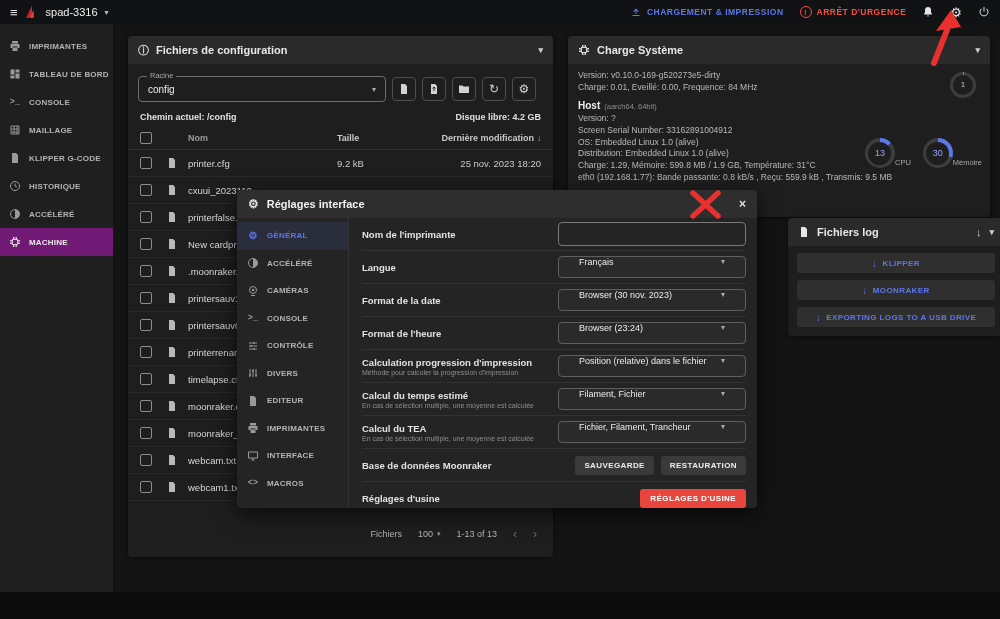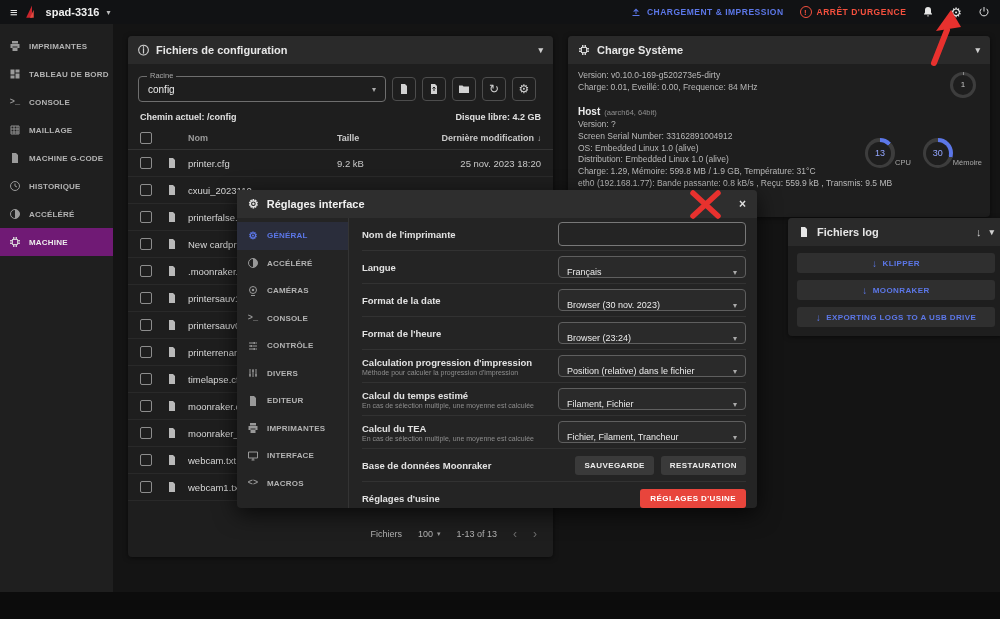--- a/index.html
+++ b/index.html
@@ -4,21 +4,21 @@
 <style>
   *{margin:0;padding:0;box-sizing:border-box}
   html,body{width:1000px;height:619px}
   body{position:relative;background:#141414;font-family:"Liberation Sans",sans-serif;color:#ddd;overflow:hidden}
   .icon-svg{width:12px;height:12px;display:block;flex:none}
   .glyph{display:inline-flex;align-items:center;justify-content:center;flex:none}
 
   
   .topbar{position:absolute;top:0;left:0;right:0;height:24px;background:#111214;display:flex;align-items:center;padding:0 10px;gap:7px;z-index:60}
   .tb-ham{font-size:13px;color:#e8e8e8}
-  .tb-title{font-size:11px;font-weight:bold;color:#f0f0f0}
+  .tb-title{font-size:11px;font-weight:normal;color:#f0f0f0}
   .tb-caret{font-size:8px;color:#bbb}
   .tb-right{margin-left:auto;display:flex;align-items:center;gap:16px}
   .tb-btn{display:flex;align-items:center;gap:5px;font-size:8.5px;font-weight:bold;letter-spacing:.5px;cursor:pointer}
   .tb-btn.blue{color:#5c77e8}
   .tb-btn.red{color:#f4503e}
   .alert-circle{width:12px;height:12px;border:1.3px solid currentColor;border-radius:50%;display:flex;align-items:center;justify-content:center;font-size:8px;font-weight:bold}
   .tb-ic{color:#e6e6e6;display:flex;align-items:center}
   .tb-ic.glyph{font-size:13px}
 
   
@@ -92,21 +92,21 @@
   .dlg-nav-item .icon-svg,.dlg-nav-item .glyph{color:#999;width:12px}
   .dlg-nav-item .glyph{font-size:10px}
   .dlg-nav-item .glyph.mono{font-family:"Liberation Mono",monospace;font-size:8.5px;font-weight:bold}
   .dlg-nav-item.active{color:#5c77e8;background:rgba(92,119,232,.12)}
   .dlg-nav-item.active .glyph{color:#5c77e8}
   .dlg-form{flex:1;padding:0 11px 0 13px;overflow:hidden}
   .frow{display:flex;align-items:center;height:33px;border-bottom:1px solid #323232}
   .flabel{flex:1;padding-right:10px;min-width:0}
   .flabel .t{font-size:9.5px;font-weight:bold;color:#e2e2e2}
   .flabel .h{font-size:7px;color:#8d8d8d;margin-top:1px}
-  .fselect{width:188px;height:22px;flex:none;border:1px solid #5f5f5f;background:#2a2a2a;border-radius:4px;display:flex;align-items:flex-end;padding:0 8px;font-size:9px;color:#ececec;cursor:pointer}
+  .fselect{width:188px;height:22px;flex:none;border:1px solid #5f5f5f;background:#2a2a2a;border-radius:4px;display:flex;align-items:flex-start;padding:0 20px;font-size:9px;color:#ececec;cursor:pointer}
   .finput{width:188px;height:24px;flex:none;border:1px solid #787878;background:transparent;border-radius:4px;padding:0 8px;font-size:9px;color:#ececec;font-family:inherit}
   .btn-pair{display:flex;gap:7px}
   .sm-btn{background:#3a3a3a;border-radius:3px;padding:5px 9px;font-size:8px;font-weight:bold;color:#ededed;letter-spacing:.4px;cursor:pointer}
   .danger-btn{background:#e8453c;border-radius:3px;padding:5px 10px;font-size:8px;font-weight:bold;color:#fff;letter-spacing:.4px;cursor:pointer}
 
   
   .annot{position:absolute;inset:0;z-index:90;pointer-events:none}
 </style>
 </head>
 <body>
@@ -170,21 +170,21 @@
   <div class="side-item">
     <svg class="icon-svg" viewBox="0 0 24 24" fill="none" stroke="currentColor" stroke-width="1.8">
         <path d="M4 4h16v16H4zM4 10h16M4 16h16M10 4v16M16 4v16"></path>
       </svg>
     <span>MAILLAGE</span>
   </div>
   <div class="side-item">
     <svg class="icon-svg" viewBox="0 0 24 24" fill="currentColor">
         <path d="M6 2h8l4 4v16H6z"></path>
       </svg>
-    <span>MACHINE G-CODE</span>
+    <span>KLIPPER G-CODE</span>
   </div>
   <div class="side-item">
     <svg class="icon-svg" viewBox="0 0 24 24" fill="none" stroke="currentColor" stroke-width="2">
         <circle cx="12" cy="12" r="9"></circle>
         <path d="M12 7v5l4 2"></path>
       </svg>
     <span>HISTORIQUE</span>
   </div>
   <div class="side-item">
     <svg class="icon-svg" viewBox="0 0 24 24">
@@ -450,21 +450,21 @@
   </div>
   <div class="sys-body">
     <div class="sys-text">
       <div>Version: v0.10.0-169-g520273e5-dirty</div>
       <div>Charge: 0.01, Eveillé: 0.00, Frequence: 84 MHz</div>
     </div>
     <div class="gauge g26 gray mcu-gauge" style="--v: 1;">
         <span>1</span>
       </div>
 
-    <div class="sys-text" style="margin-top:11px">
+    <div class="sys-text" style="margin-top:5px">
       <div><span class="sys-name">Host</span><span class="sys-chip">(aarch64, 64bit)</span></div>
       <div>Version: ?</div>
       <div>Screen Serial Number: 33162891004912</div>
       <div>OS: Embedded Linux 1.0 (alive)</div>
       <div>Distribution: Embedded Linux 1.0 (alive)</div>
       <div>Charge: 1.29, Mémoire: 599.8 MB / 1.9 GB, Température: 31°C</div>
       <div>eth0 (192.168.1.77): Bande passante: 0.8 kB/s , Reçu: 559.9 kB , Transmis: 9.5 MB</div>
     </div>
     <div class="host-gauges">
       <div class="gcol">

